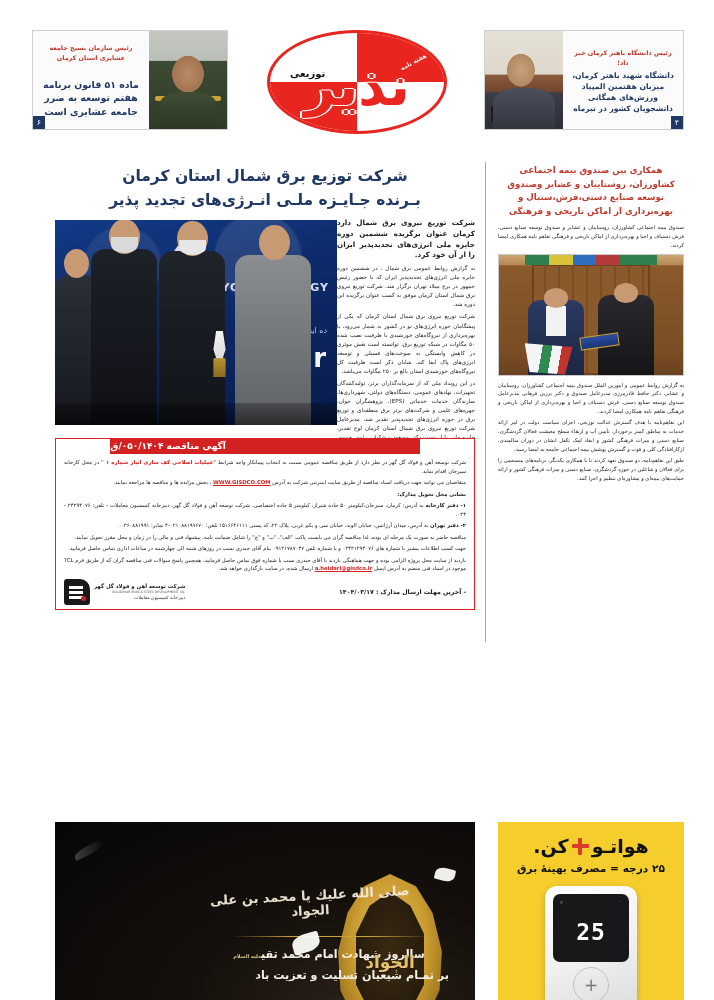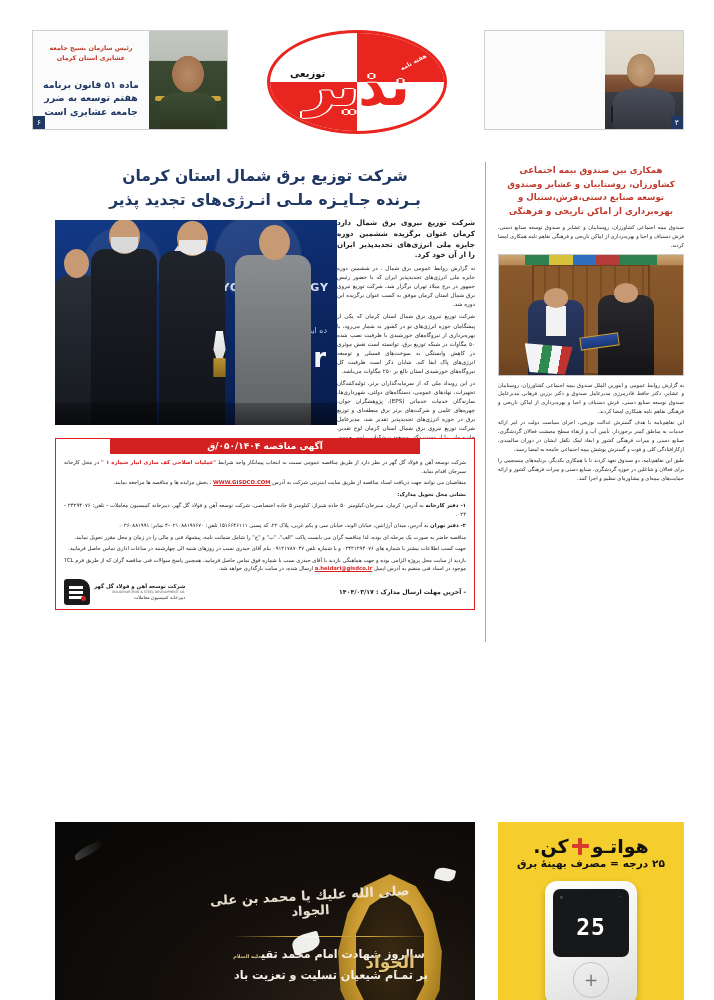--- a/index.html
+++ b/index.html
@@ -400,21 +400,21 @@
     top: 276px;
     width: 420px;
     border: 1.5px solid #e02020;
     background: #fff;
     box-sizing: border-box;
     padding: 0 0 4px 0;
   }
   .tender-title {
     background: #d32020;
     color: #fff;
-    text-align: center;
+    text-align: left;
     font-size: 9px;
     font-weight: bold;
     padding: 2px 0 3px 0;
     letter-spacing: .3px;
     width: 74%;
     margin: 0 auto;
   }
   .tender-body {
     padding: 4px 8px 0 8px;
     font-size: 5.3px;
@@ -562,23 +562,23 @@
     right: 42px; top: 126px;
     width: 208px;
     text-align: center;
     color: #f4efe6;
     font-size: 11.2px;
     font-weight: bold;
   }
   .ad-line1 .sup { font-size: 5px; color: #d9c389; }
   .ad-line2 {
     position: absolute;
-    right: 40px; top: 147px;
+    right: 26px; top: 147px;
     width: 208px;
-    text-align: center;
+    text-align: right;
     color: #f4efe6;
     font-size: 11.2px;
     font-weight: bold;
   }
 
   .medallion {
     position: absolute;
     right: 26px; top: 52px;
     width: 118px; height: 176px;
     background: radial-gradient(ellipse at 50% 40%, #e8c36a 0%, #c99a2f 45%, #8e6a18 78%, #5c4410 100%);
@@ -650,20 +650,21 @@
   }
   .ay-plus::before, .ay-plus::after {
     content: "";
     position: absolute;
     background: #d93b2b;
     border-radius: 1px;
   }
   .ay-plus::before { left: 6.5px; top: 0; width: 4px; height: 17px; }
   .ay-plus::after  { top: 6.5px; left: 0; height: 4px; width: 17px; }
   .ay-sub {
+    margin-top: 5px;
     font-size: 10.6px;
     font-weight: bold;
     color: #111;
   }
   .thermo {
     margin: 12px auto 0 auto;
     width: 92px;
     height: 124px;
     background: linear-gradient(160deg,#ffffff 0%, #f0f0f0 55%, #dcdcdc 100%);
     border-radius: 12px;
@@ -741,20 +742,24 @@
       <div class="logo-oval">
         <div class="logo-q q-tr"></div>
         <div class="logo-q q-bl"></div>
         <div class="logo-city">توزیعی</div>
         <div class="logo-weekly">هفته نامه</div>
         <div class="logo-script">نذیر</div>
       </div>
     </div>
 
     <div class="teaser teaser-right">
+      <div class="teaser-text">
+        <div class="teaser-kicker">رئیس دانشگاه باهنر کرمان خبر داد؛</div>
+        <div class="teaser-head">دانشگاه شهید باهنر کرمان، میزبان هفتمین المپیاد ورزش‌های همگانی دانشجویان کشور در تیرماه</div>
+      </div>
       <div class="teaser-photo right-photo">
         <div class="ph2">
             <div class="mic"></div>
           </div>
       </div>
       <div class="page-num">۴</div>
     </div>
   </div>
 
 

